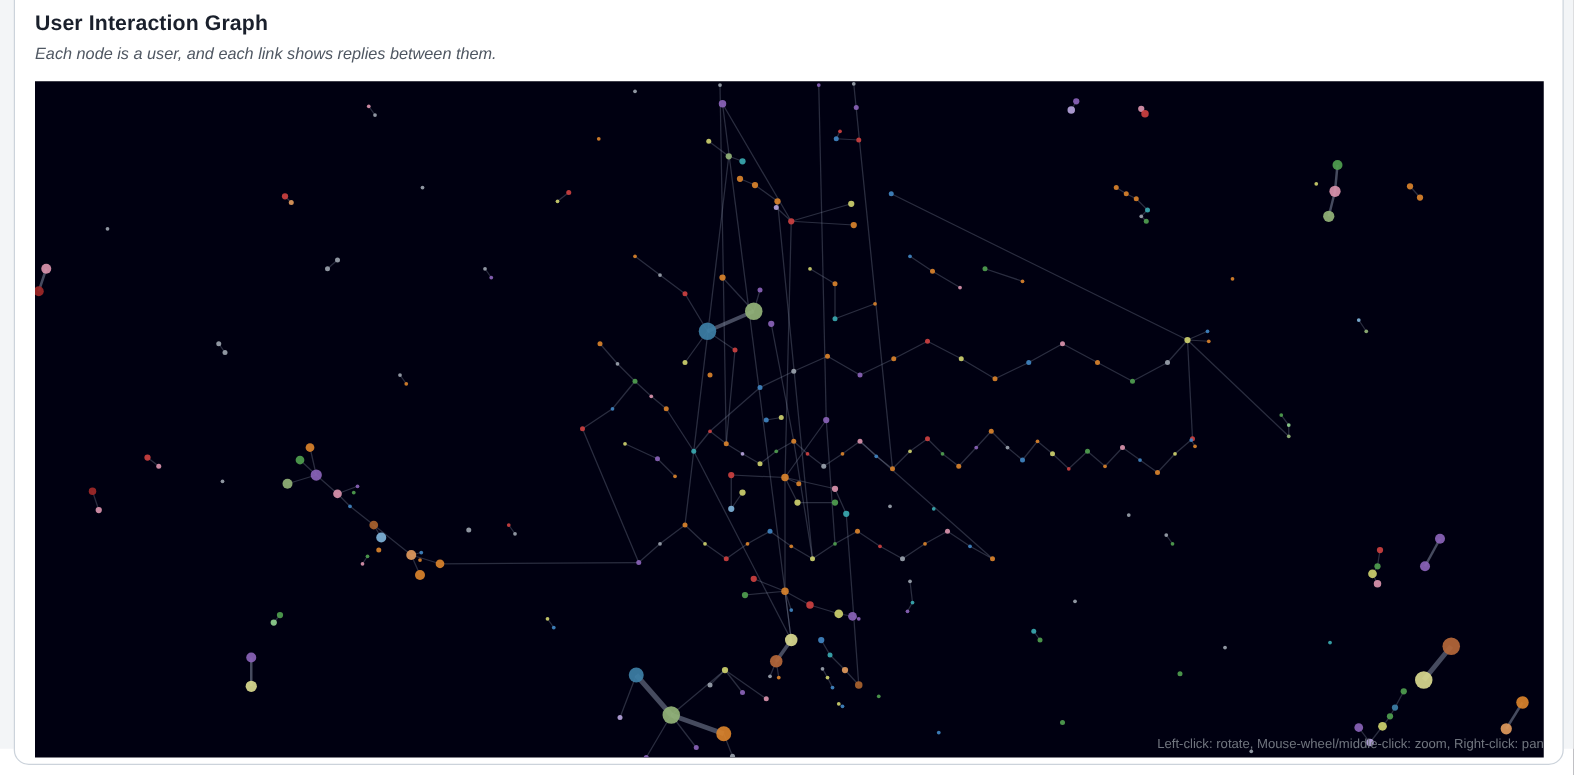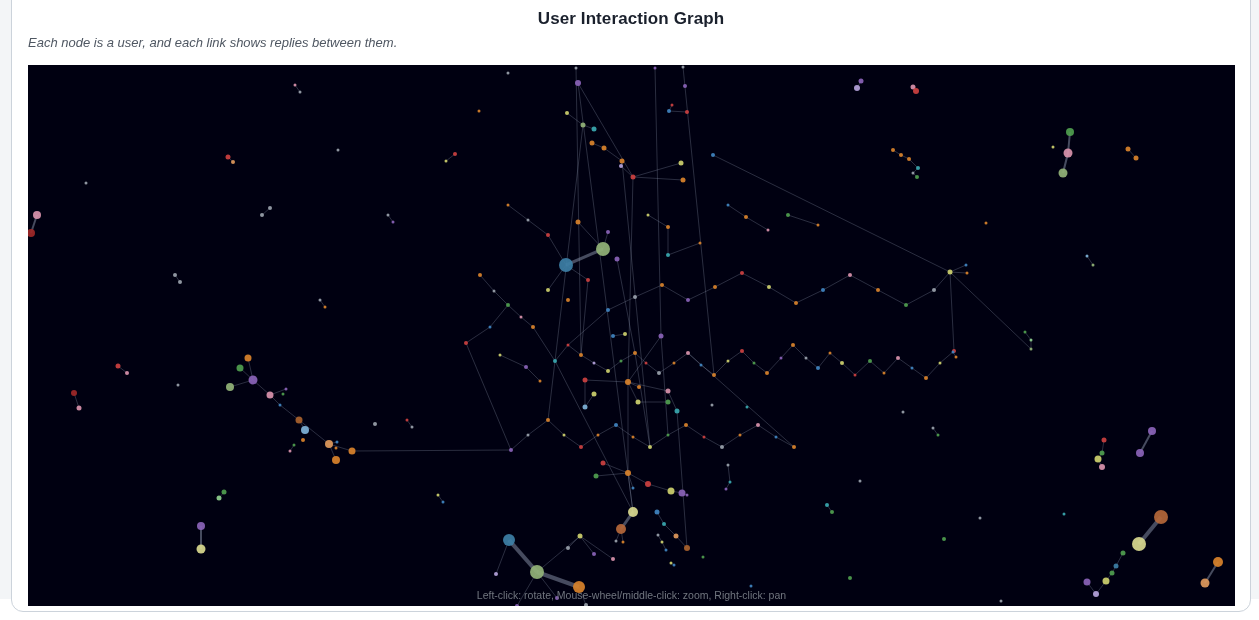--- a/index.html
+++ b/index.html
@@ -17,36 +17,36 @@
   .card {
     position: absolute; left: 11px; top: -14px;
     width: 1240px; height: 626px;
     background: #ffffff;
     border: 1px solid #ccd3db;
     border-radius: 12px;
     padding: 22px 16px 0 16px;
   }
   .card-title {
     font-size: 17px; font-weight: 700; color: #1a202c;
-    letter-spacing: 0.1px; margin-bottom: 6px; text-align: center;
+    letter-spacing: 0.1px; margin-bottom: 6px;
   }
   .card-subtitle {
     font-size: 13px; color: #4f5762; margin-bottom: 15px; font-style: italic;
   }
   .graph-canvas {
     position: relative;
     width: 1207px; height: 541px;
     background: #000011;
     cursor: grab;
     overflow: hidden;
   }
   .graph-canvas svg { display: block; width: 1207px; height: 541px; }
   .graph-hint {
     position: absolute; left: 0; right: 0; bottom: 5px;
-    text-align: center;
+    text-align: right;
     font-size: 10.5px;
     color: #70757f;
     pointer-events: none;
     font-family: "Liberation Sans", sans-serif;
   }
 </style>
 </head>
 <body>
 
 <div class="gutter gutter-left"></div>

